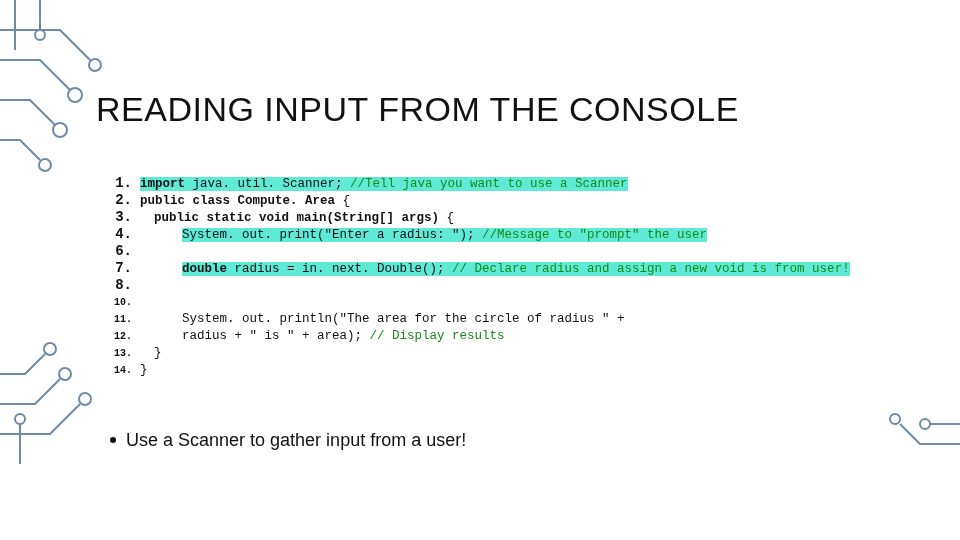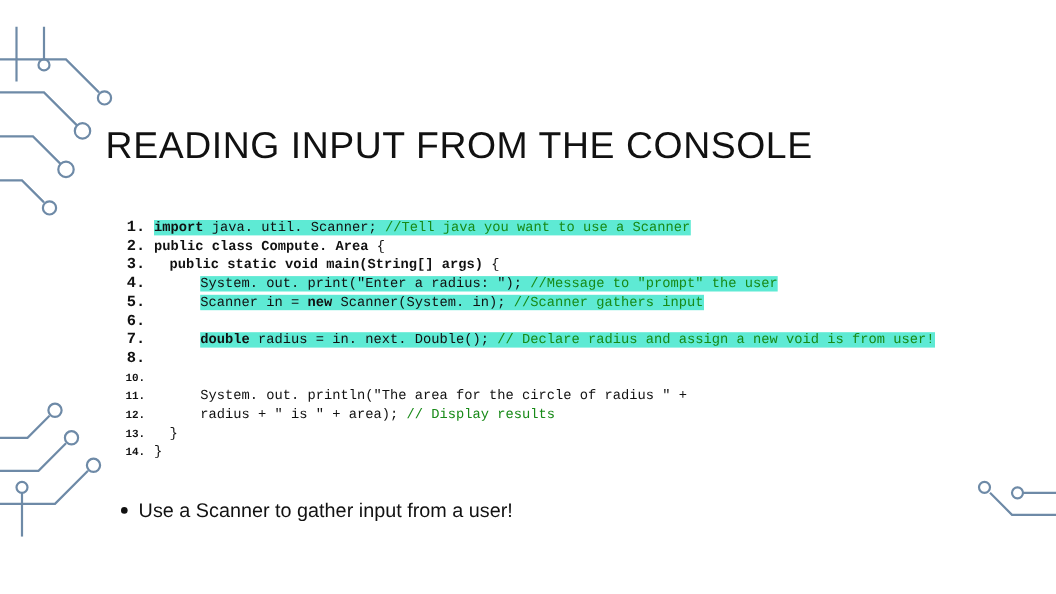--- a/index.html
+++ b/index.html
@@ -1,17 +1,17 @@
 <!DOCTYPE html>
 <html><head>
 <meta charset="utf-8">
 <style>
   * { margin: 0; padding: 0; box-sizing: border-box; }
   html, body { width: 960px; height: 540px; overflow: hidden; background: #fff; font-family: Arial, Helvetica, sans-serif; }
-  .slide { position: relative; width: 960px; height: 464px; background: #fff; margin-top: 24px; }
+  .slide { position: relative; width: 960px; height: 464px; background: #fff; }
   .deco { position: absolute; pointer-events: none; }
   .deco svg { display: block; }
   .title { position: absolute; left: 96px; top: 90px; font-size: 34px; letter-spacing: 0.5px; font-weight: 400; color: #111; }
   .code-block { position: absolute; left: 96px; top: 175px; font-family: "Courier New", Courier, monospace; font-size: 12.5px; color: #111; }
   .code-line { height: 17px; line-height: 17px; white-space: nowrap; }
   .lineno { display: inline-block; width: 36px; text-align: right; font-family: "Courier New", Courier, monospace; font-size: 14px; font-weight: bold; color: #111; }
   .lineno.small { font-size: 10px; }
   .gap { display: inline-block; width: 8px; }
   .indent1 { display: inline-block; width: 14px; }
   .indent2 { display: inline-block; width: 42px; }
@@ -77,23 +77,20 @@
     <div class="code-line">
       <span class="lineno">2.</span><span class="gap"></span><span class="kw">public class Compute. Area</span><span> {</span>
     </div>
     <div class="code-line">
       <span class="lineno">3.</span><span class="gap"></span><span class="indent1"></span><span class="kw">public static void main(String[] args)</span><span> {</span>
     </div>
     <div class="code-line">
       <span class="lineno">4.</span><span class="gap"></span><span class="indent2"></span><span class="hl"><span>System. out. print("Enter a radius: ");</span><span class="cm"> //Message to "prompt" the user</span></span>
     </div>
     <div class="code-line">
-      <span class="lineno">5.</span><span class="gap"></span><span class="indent2"></span><span class="hl"><span>Scanner in = </span><span class="kw">new</span><span> Scanner(System. in);</span><span class="cm">  //Scanner gathers input</span></span>
-    </div>
-    <div class="code-line">
       <span class="lineno">6.</span>
     </div>
     <div class="code-line">
       <span class="lineno">7.</span><span class="gap"></span><span class="indent2"></span><span class="hl"><span class="kw">double</span><span> radius = in. next. Double();</span><span class="cm"> // Declare radius and assign a new void is from user!</span></span>
     </div>
     <div class="code-line">
       <span class="lineno">8.</span>
     </div>
     <div class="code-line">
       <span class="lineno small">10.</span>

